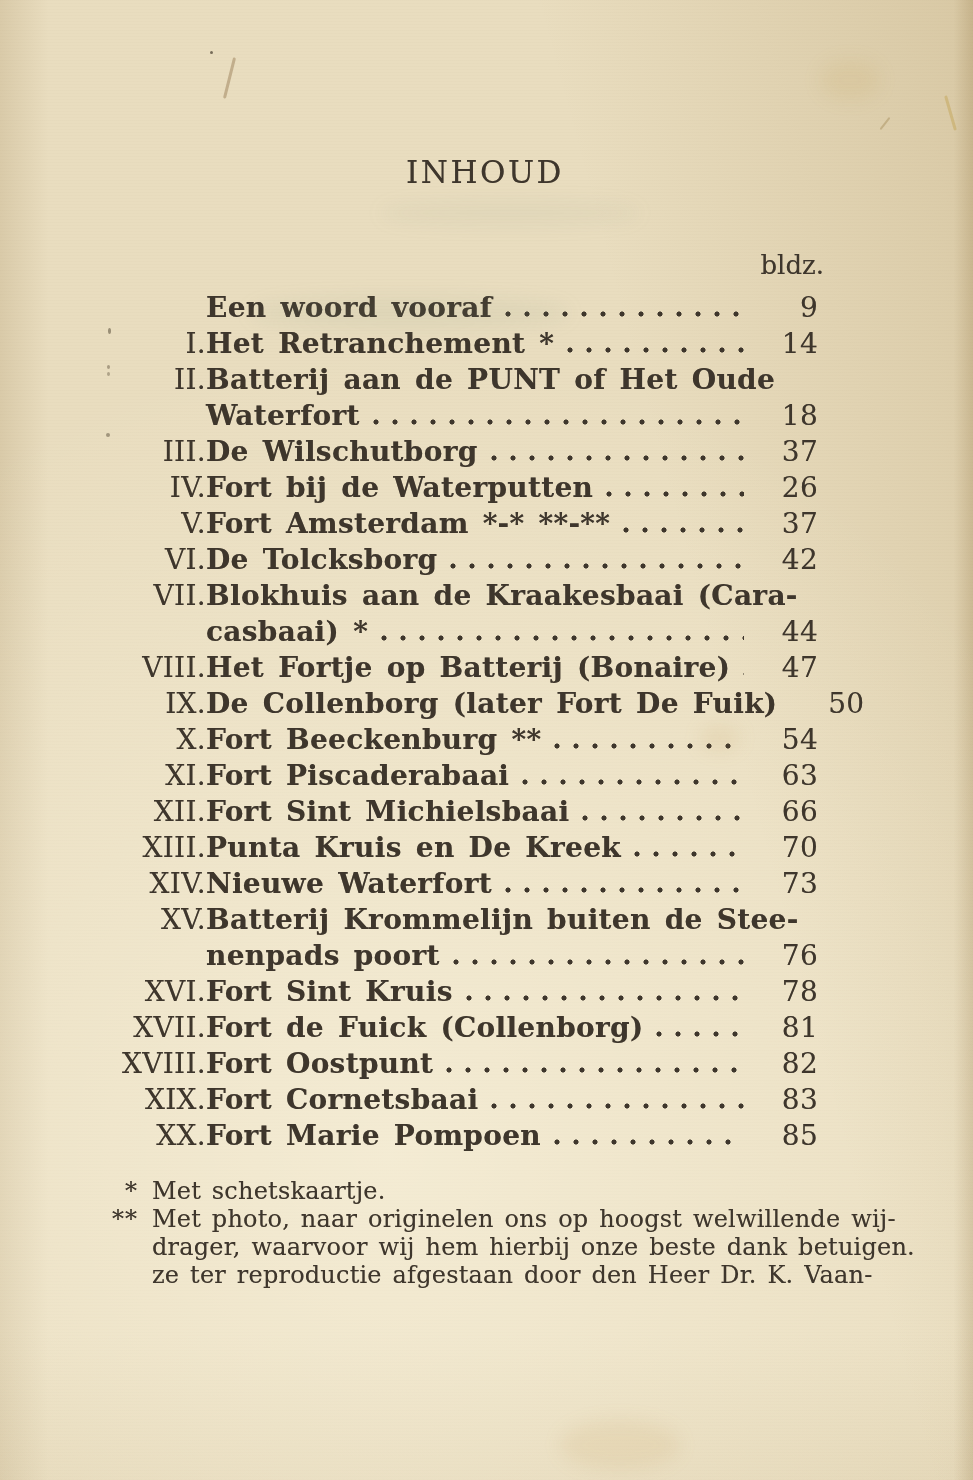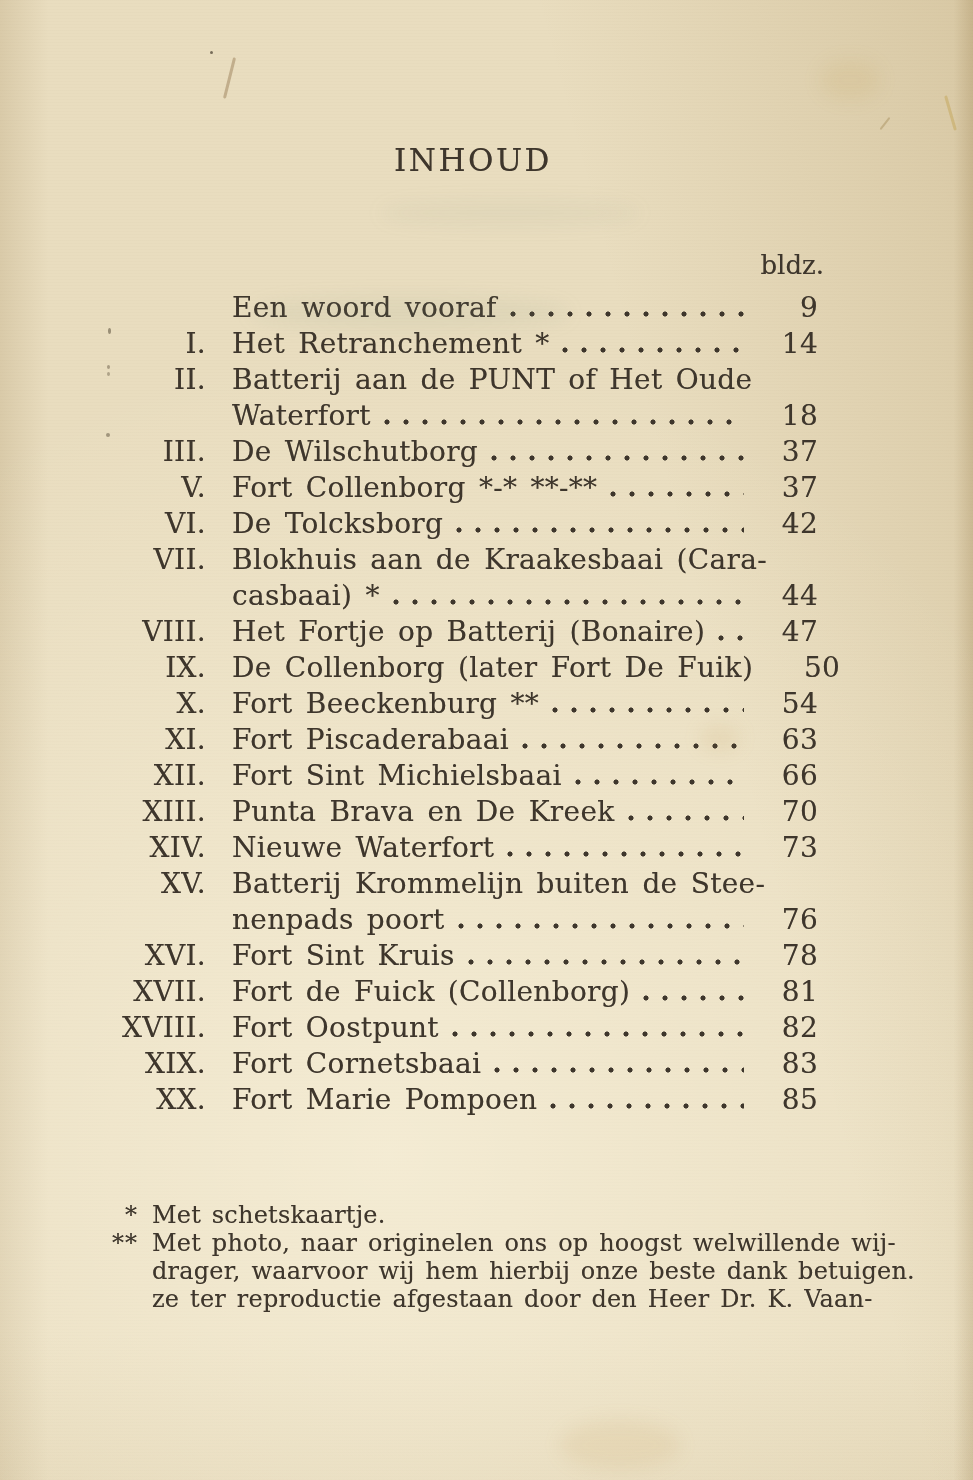--- a/index.html
+++ b/index.html
@@ -11,39 +11,39 @@
     background-image:
       radial-gradient(ellipse 120% 85% at 40% 78%, rgba(255,250,232,.50), rgba(255,250,232,0) 65%),
       linear-gradient(255deg, rgba(150,118,58,.20), rgba(150,118,58,0) 32%),
       linear-gradient(90deg, rgba(140,110,60,.17), rgba(140,110,60,0) 5%),
       linear-gradient(270deg, rgba(130,100,50,.22), rgba(130,100,50,0) 2%),
       linear-gradient(0deg, rgba(150,120,60,.08), rgba(150,120,60,0) 10%),
       repeating-linear-gradient(0deg, rgba(90,70,40,.015) 0 1px, rgba(0,0,0,0) 1px 3px);
     text-shadow:0 0 .6px rgba(62,54,44,.45);
   }
   .page-title {
-    position:absolute; top:138px; left:0; width:938px; margin:4px;
+    position:absolute; top:138px; left:0; width:938px; margin:16px;
     text-align:center; font-size:31px; font-weight:normal; letter-spacing:2.5px;
   }
   .bldz { position:absolute; top:250px; right:149px; font-size:26px; }
   .toc { position:absolute; top:291px; left:113px; width:705px; font-size:28px; letter-spacing:.3px; word-spacing:4px; }
   .toc-row { display:flex; align-items:baseline; height:36px; }
   .toc-num { flex:none; width:93px; text-align:right; white-space:nowrap; }
-  .toc-title { flex:none; margin-left:26px; white-space:nowrap; }
+  .toc-title { flex:none; white-space:nowrap;font-weight:bold; }
   .leader {
     flex:1 1 auto; height:7px; margin:0 14px 0 13px; min-width:0;
     background-image:radial-gradient(circle at 3px 4px, currentColor 2.2px, rgba(0,0,0,0) 2.9px);
     background-size:19px 7px; background-repeat:repeat-x; background-position:left bottom;
   }
   .toc-row.no-leader .leader { background:none; }
   .toc-page { flex:none; width:60px; text-align:right; white-space:nowrap; }
   .footnotes { position:absolute; top:1177px; left:108px; width:750px; font-size:24px; letter-spacing:.2px; word-spacing:3px; }
   .fn-row { display:flex; align-items:baseline; height:28px; }
   .fn-marker { flex:none; width:30px; text-align:right; padding-right:2px; letter-spacing:1px; }
-  .fn-text { flex:none; margin-left:12px; white-space:nowrap;margin-top:24px; }
+  .fn-text { flex:none; margin-left:12px; white-space:nowrap; }
   
   .artifact { position:absolute; pointer-events:none; }
   .fiber { border-radius:3px; }
   .speck { border-radius:50%; }
   .smudge { border-radius:50%; filter:blur(9px); }
 </style>
 </head>
 <body>
 
 <div class="page">
@@ -77,22 +77,28 @@
     <span class="leader"></span>
     <span class="toc-page">18</span>
   </div>
       <div class="toc-row">
     <span class="toc-num">III.</span>
     <span class="toc-title">De Wilschutborg</span>
     <span class="leader"></span>
     <span class="toc-page">37</span>
   </div>
       <div class="toc-row">
+    <span class="toc-num">IV.</span>
+    <span class="toc-title">Fort bij de Waterputten</span>
+    <span class="leader"></span>
+    <span class="toc-page">26</span>
+  </div>
+      <div class="toc-row">
     <span class="toc-num">V.</span>
-    <span class="toc-title">Fort Collenborg *-* **-**</span>
+    <span class="toc-title">Fort Amsterdam *-* **-**</span>
     <span class="leader"></span>
     <span class="toc-page">37</span>
   </div>
       <div class="toc-row">
     <span class="toc-num">VI.</span>
     <span class="toc-title">De Tolcksborg</span>
     <span class="leader"></span>
     <span class="toc-page">42</span>
   </div>
       <div class="toc-row no-leader">
@@ -132,21 +138,21 @@
     <span class="toc-page">63</span>
   </div>
       <div class="toc-row">
     <span class="toc-num">XII.</span>
     <span class="toc-title">Fort Sint Michielsbaai</span>
     <span class="leader"></span>
     <span class="toc-page">66</span>
   </div>
       <div class="toc-row">
     <span class="toc-num">XIII.</span>
-    <span class="toc-title">Punta Brava en De Kreek</span>
+    <span class="toc-title">Punta Kruis en De Kreek</span>
     <span class="leader"></span>
     <span class="toc-page">70</span>
   </div>
       <div class="toc-row">
     <span class="toc-num">XIV.</span>
     <span class="toc-title">Nieuwe Waterfort</span>
     <span class="leader"></span>
     <span class="toc-page">73</span>
   </div>
       <div class="toc-row no-leader">

